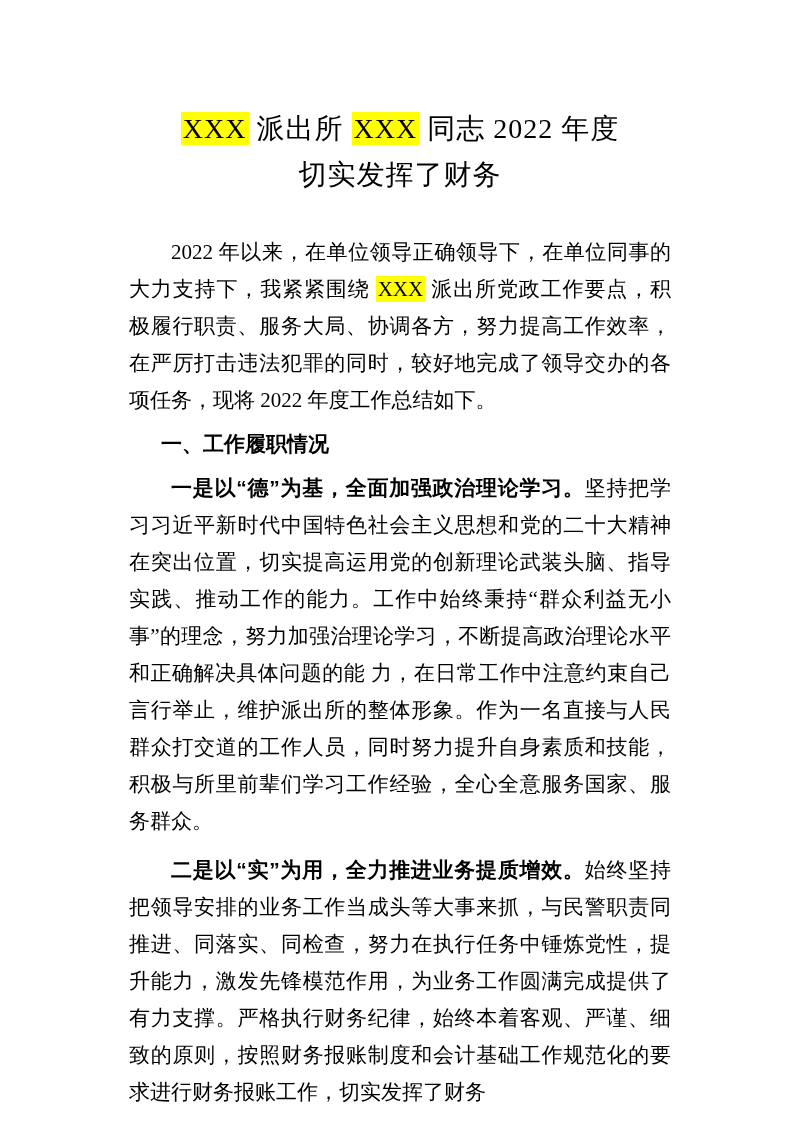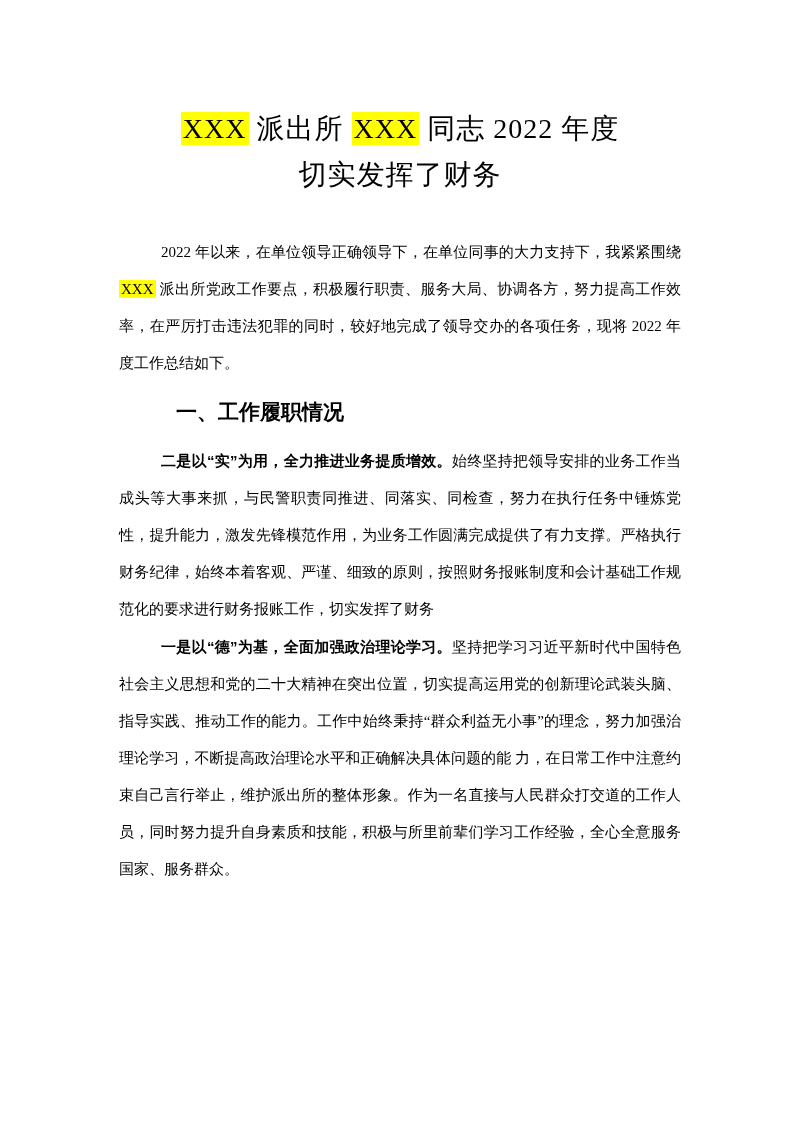--- a/index.html
+++ b/index.html
@@ -26,30 +26,30 @@
     line-height: 46px;
     font-weight: normal;
     letter-spacing: 1px;
   }
   .title-line { display: block; }
   .hl {
     
     padding: 1px 2px;
   }
   .body-para {
-    margin: 0;
-    font-size: 15px;
+    margin: 10px;
+    font-size: 21px;
     line-height: 37px;
     text-align: justify;
     text-indent: 42px;
     word-break: break-all;
   }
   .intro-para { margin-top: 36px; }
   .section-heading {
-    margin: 15px;
+    margin: 0;
     font-size: 21px;
     line-height: 30px;
     text-indent: 42px;
     font-family: "Liberation Sans", "DejaVu Sans", sans-serif;
     font-weight: bold;
   }
   .lead {
     font-family: "Liberation Sans", "DejaVu Sans", sans-serif;
     font-weight: bold;
   }
@@ -62,17 +62,17 @@
 
   <h1 class="doc-title">
     <span class="title-line"><span class="hl" data-color-bg="highlight" style="background-color: rgb(255, 255, 0);">XXX</span><span> 派出所 </span><span class="hl" data-color-bg="highlight" style="background-color: rgb(255, 255, 0);">XXX</span><span> 同志 2022 年度</span></span>
     <span class="title-line">切实发挥了财务</span>
   </h1>
 
   <p class="body-para intro-para"><span>2022 年以来，在单位领导正确领导下，在单位同事的大力支持下，我紧紧围绕 </span><span class="hl" data-color-bg="highlight" style="background-color: rgb(255, 255, 0);">XXX</span><span> 派出所党政工作要点，积极履行职责、服务大局、协调各方，努力提高工作效率，在严厉打击违法犯罪的同时，较好地完成了领导交办的各项任务，现将 2022 年度工作总结如下。</span></p>
 
   <h2 class="section-heading">一、工作履职情况</h2>
 
+  <p class="body-para"><span class="lead">一是以“德”为基，全面加强政治理论学习。</span><span>坚持把学习习近平新时代中国特色社会主义思想和党的二十大精神在突出位置，切实提高运用党的创新理论武装头脑、指导实践、推动工作的能力。工作中始终秉持“群众利益无小事”的理念，努力加强治理论学习，不断提高政治理论水平和正确解决具体问题的能 力，在日常工作中注意约束自己言行举止，维护派出所的整体形象。作为一名直接与人民群众打交道的工作人员，同时努力提升自身素质和技能，积极与所里前辈们学习工作经验，全心全意服务国家、服务群众。</span></p>
+
   <p class="body-para point-2"><span class="lead">二是以“实”为用，全力推进业务提质增效。</span><span>始终坚持把领导安排的业务工作当成头等大事来抓，与民警职责同推进、同落实、同检查，努力在执行任务中锤炼党性，提升能力，激发先锋模范作用，为业务工作圆满完成提供了有力支撑。严格执行财务纪律，始终本着客观、严谨、细致的原则，按照财务报账制度和会计基础工作规范化的要求进行财务报账工作，切实发挥了财务</span></p>
-
-  <p class="body-para"><span class="lead">一是以“德”为基，全面加强政治理论学习。</span><span>坚持把学习习近平新时代中国特色社会主义思想和党的二十大精神在突出位置，切实提高运用党的创新理论武装头脑、指导实践、推动工作的能力。工作中始终秉持“群众利益无小事”的理念，努力加强治理论学习，不断提高政治理论水平和正确解决具体问题的能 力，在日常工作中注意约束自己言行举止，维护派出所的整体形象。作为一名直接与人民群众打交道的工作人员，同时努力提升自身素质和技能，积极与所里前辈们学习工作经验，全心全意服务国家、服务群众。</span></p>
 
 </div>
 
 </body></html>

